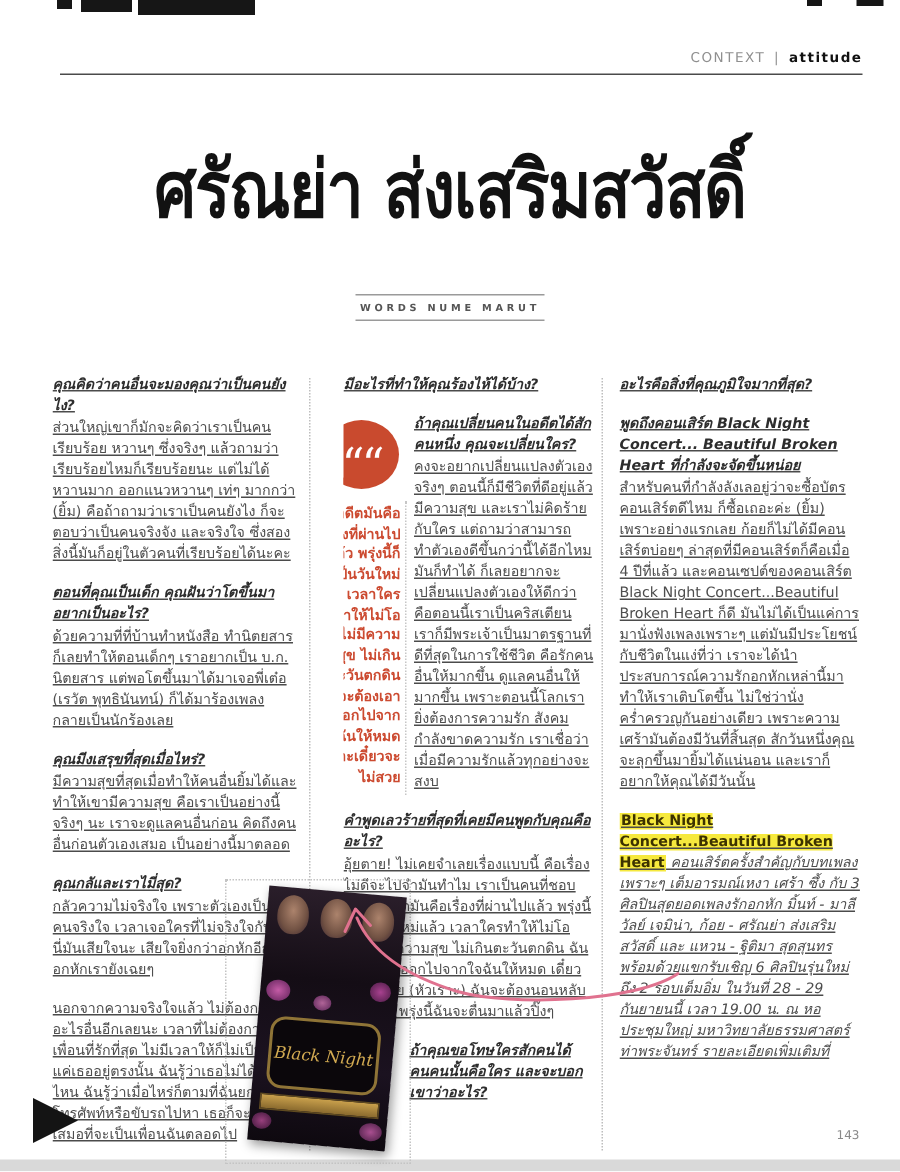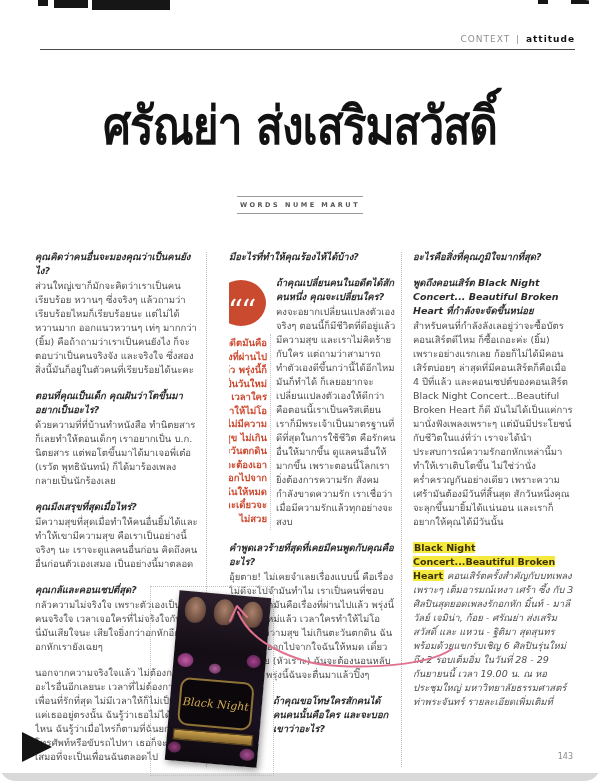--- a/index.html
+++ b/index.html
@@ -1,17 +1,17 @@
 <!DOCTYPE html>
 <html><head>
 <meta charset="utf-8">
 <style>
   html,body{margin:0;padding:0;background:#ffffff;}
   .page{position:relative;width:600px;height:781px;background:#fff;overflow:hidden;
-        font-family:"DejaVu Sans","Liberation Sans",sans-serif;color:#4b4b4b;border-radius:15px;}
+        font-family:"DejaVu Sans","Liberation Sans",sans-serif;color:#4b4b4b;}
   
   .mark{position:absolute;top:0;background:#161616;}
   .m1{left:38px;width:10px;height:6px}
   .m2{left:54px;width:34px;height:8px}
   .m3{left:92px;width:78px;height:10px}
   .m4{left:538px;width:10px;height:4px}
   .m5{left:571px;width:18px;height:4px}
   
   .hdr{position:absolute;top:34px;right:25px;font-size:9px;letter-spacing:1px;}
   .hdr .sec{color:#8f8f8f;}
@@ -20,21 +20,21 @@
   .hdr-rule{position:absolute;left:40px;right:25px;top:49px;border-top:1px solid #4a4a4a;}
   
   .title{position:absolute;left:0;right:0;top:84px;text-align:center;color:#121212;
          font-size:46px;font-weight:800;letter-spacing:-1px;transform:scale(.96,1.14);transform-origin:center top;}
   .subtitle{position:absolute;left:0;right:0;top:156px;text-align:center;color:#1c1c1c;
             font-size:16px;font-weight:bold;}
   .byline{position:absolute;left:237px;top:196px;width:126px;text-align:center;
           border-top:1px solid #9a9a9a;border-bottom:1px solid #9a9a9a;padding:4px 0;
           font-size:6.5px;font-weight:bold;letter-spacing:2.5px;color:#555;}
   
-  .col{position:absolute;top:250px;font-size:9.5px;line-height:14px;overflow:hidden;height:522px;}
+  .col{position:absolute;top:250px;font-size:9.5px;line-height:14px;overflow:hidden;height:522px;text-decoration:underline;}
   .col1{left:35px;width:164px;}
   .col2{left:229px;width:167px;}
   .col3{left:413px;width:162px;}
   .vsep{position:absolute;top:252px;height:515px;border-left:1px dotted #bdbdbd;}
   .s1{left:206px}.s2{left:401px}
   .s3{position:absolute;left:270px;top:334px;height:196px;border-left:1px dotted #c6c6c6;}
   .qa{margin-bottom:12px;overflow-wrap:break-word;}
   .q{font-weight:bold;font-style:italic;color:#2d2d2d;margin-bottom:1px;}
   .a{color:#4d4d4d;}
   
@@ -109,21 +109,21 @@
     </div>
     <div class="qa">
       <div class="q">ตอนที่คุณเป็นเด็ก คุณฝันว่าโตขึ้นมาอยากเป็นอะไร?</div>
       <div class="a">ด้วยความที่ที่บ้านทำหนังสือ ทำนิตยสาร ก็เลยทำให้ตอนเด็กๆ เราอยากเป็น บ.ก. นิตยสาร แต่พอโตขึ้นมาได้มาเจอพี่เต๋อ (เรวัต พุทธินันทน์) ก็ได้มาร้องเพลง กลายเป็นนักร้องเลย</div>
     </div>
     <div class="qa">
       <div class="q">คุณมีงเสรุขที่สุดเมื่อไหร่?</div>
       <div class="a">มีความสุขที่สุดเมื่อทำให้คนอื่นยิ้มได้และทำให้เขามีความสุข คือเราเป็นอย่างนี้จริงๆ นะ เราจะดูแลคนอื่นก่อน คิดถึงคนอื่นก่อนตัวเองเสมอ เป็นอย่างนี้มาตลอด</div>
     </div>
     <div class="qa">
-      <div class="q">คุณกลัและคอนเซปตี่สุด?</div>
+      <div class="q">คุณกลัและเราไมี่สุด?</div>
       <div class="a">กลัวความไม่จริงใจ เพราะตัวเองเป็นคนจริงใจ เวลาเจอใครที่ไม่จริงใจกับเรานี่มันเสียใจนะ เสียใจยิ่งกว่าอกหักอีกนะ อกหักเรายังเฉยๆ</div>
     </div>
     <div class="qa">
       <div class="a">นอกจากความจริงใจแล้ว ไม่ต้องการอะไรอื่นอีกเลยนะ เวลาที่ไม่ต้องการ มีเพื่อนที่รักที่สุด ไม่มีเวลาให้ก็ไม่เป็นไร ก็แค่เธออยู่ตรงนั้น ฉันรู้ว่าเธอไม่ได้ไปไหน ฉันรู้ว่าเมื่อไหร่ก็ตามที่ฉันยกหูโทรศัพท์หรือขับรถไปหา เธอก็จะพร้อมเสมอที่จะเป็นเพื่อนฉันตลอดไป</div>
     </div>
   </div>
 
   <div class="col col2">
     <div class="qa">
       <div class="q">มีอะไรที่ทำให้คุณร้องไห้ได้บ้าง?</div>

